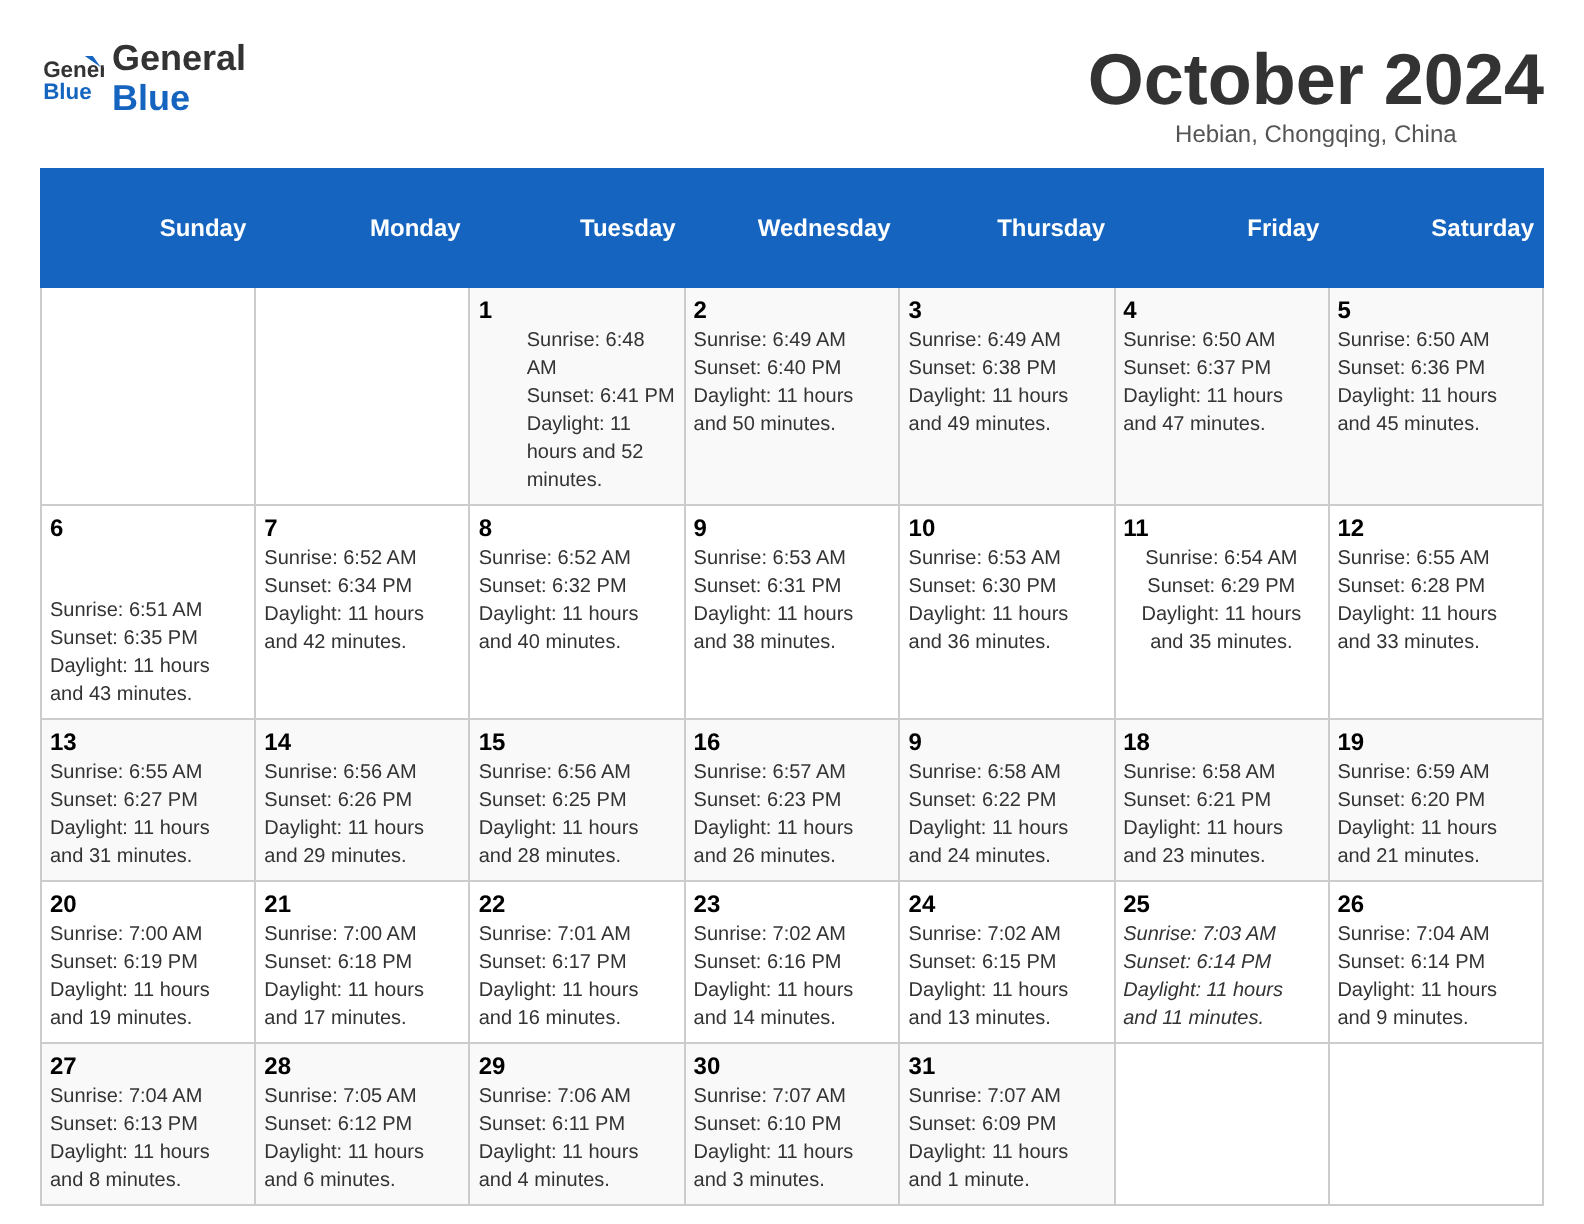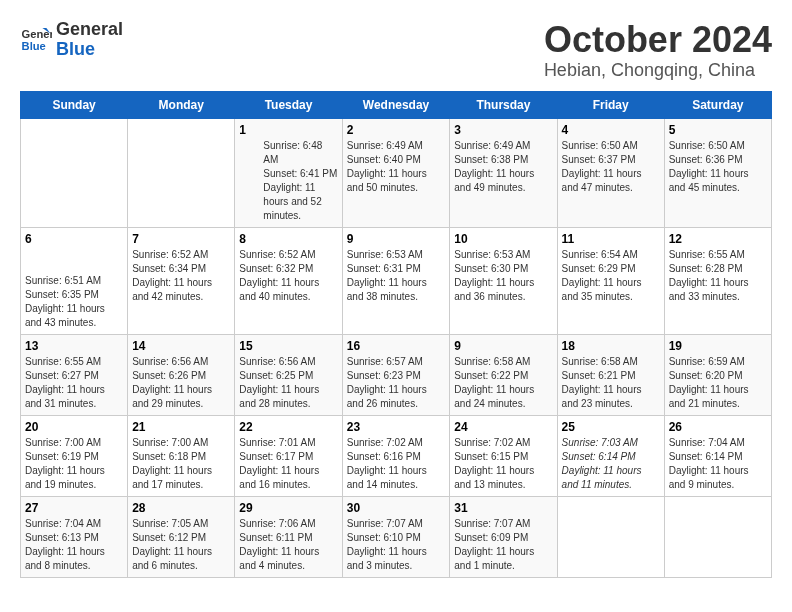--- a/index.html
+++ b/index.html
@@ -28,44 +28,44 @@
       line-height: 1.1;
     }
     .logo-text span {
       color: #1565c0;
     }
     .logo-icon {
       width: 32px;
       height: 32px;
     }
     .title-section {
-      text-align: left;
+      text-align: center;
     }
     .month-title {
       font-size: 36px;
       font-weight: bold;
       color: #333;
       line-height: 1.1;
     }
     .location-title {
-      font-size: 18px;
+      font-size: 12px;
       color: #555;
     }
     table {
       width: 100%;
       border-collapse: collapse;
       font-size: 11px;
     }
     thead tr {
       background-color: #1565c0;
       color: #fff;
     }
     thead th {
-      padding: 6px 4px;
-      text-align: center;
+      padding: 22px 4px;
+      text-align: right;
       font-size: 12px;
       font-weight: bold;
       border: 1px solid #1565c0;
     }
     tbody tr {
       border: 1px solid #ccc;
     }
     tbody td {
       vertical-align: top;
       padding: 4px 4px;
@@ -192,21 +192,21 @@
 Daylight: 11 hours and 38 minutes.</div>
         </td>
         <td>
           <span class="day-number">10</span>
           <div class="day-info" style="white-space: pre-line;">Sunrise: 6:53 AM
 Sunset: 6:30 PM
 Daylight: 11 hours and 36 minutes.</div>
         </td>
         <td>
           <span class="day-number">11</span>
-          <div class="day-info" style="white-space: pre-line;">Sunrise: 6:54 AM
+          <div class="day-info" style="white-space: pre-line; text-align: center;">Sunrise: 6:54 AM
 Sunset: 6:29 PM
 Daylight: 11 hours and 35 minutes.</div>
         </td>
         <td>
           <span class="day-number">12</span>
           <div class="day-info" style="white-space: pre-line;">Sunrise: 6:55 AM
 Sunset: 6:28 PM
 Daylight: 11 hours and 33 minutes.</div>
         </td>
       </tr>

